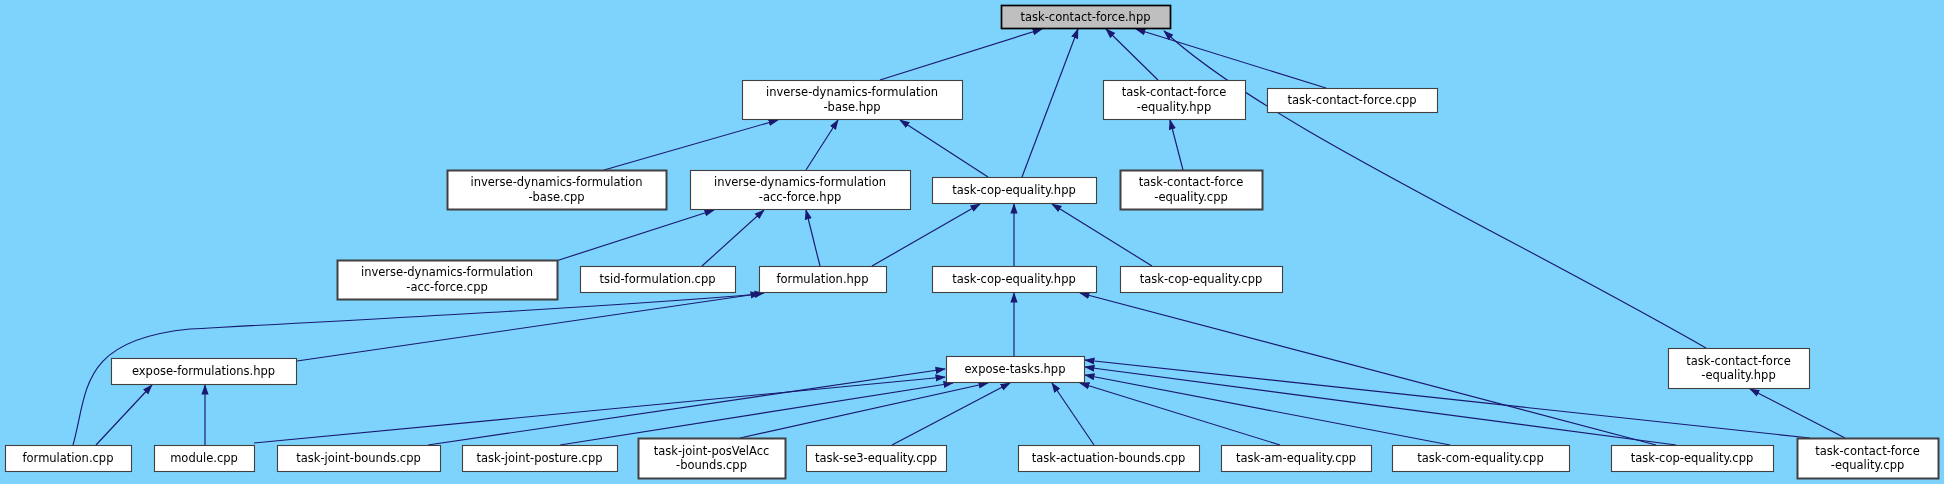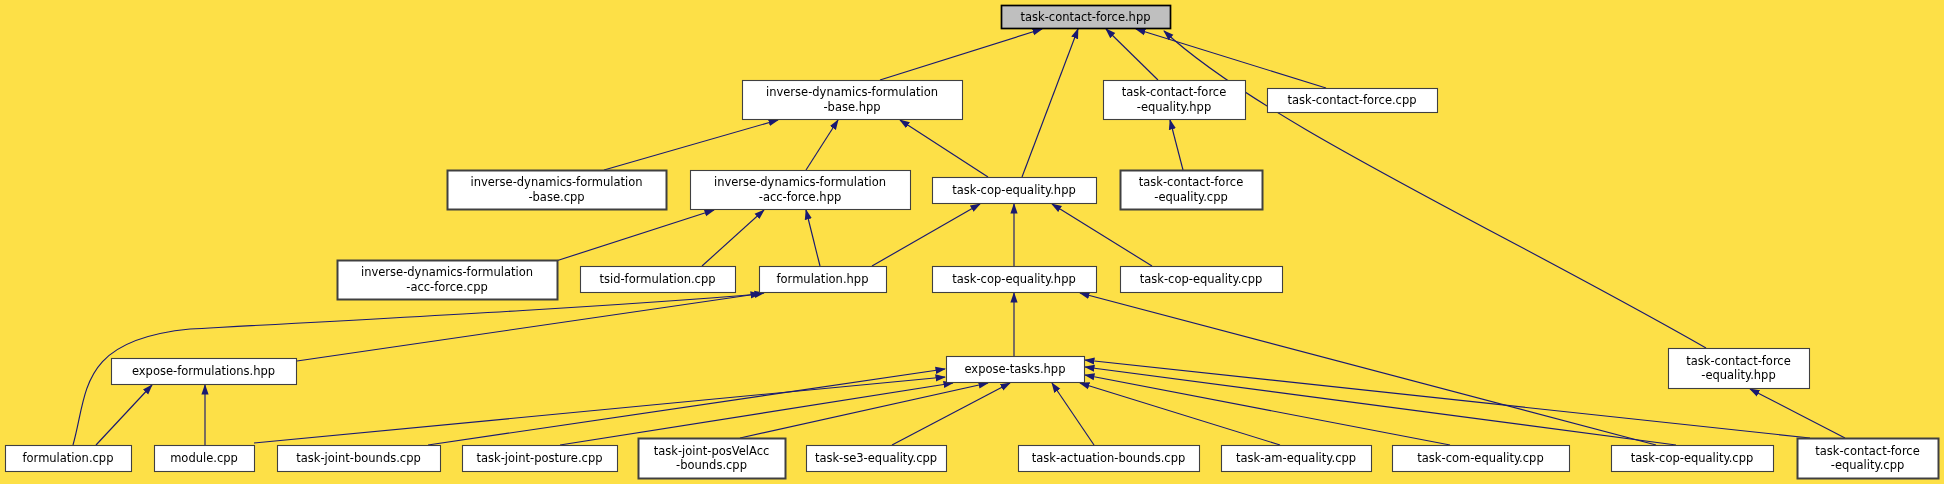--- a/index.html
+++ b/index.html
@@ -1,16 +1,16 @@
 <!DOCTYPE html>
 <html><head>
 <meta charset="utf-8">
 <style>
   html,body{margin:0;padding:0;background:#ffffff;}
-  .stage{position:relative;width:1944px;height:484px;background:#fde047;overflow:hidden;}
+  .stage{position:relative;width:1944px;height:484px;background:#7dd3fc;overflow:hidden;}
   svg{display:block;}
   .node-text{font-family:"DejaVu Sans","Liberation Sans",sans-serif;font-size:11.5px;fill:#000000;text-anchor:middle;}
   .edge{fill:none;}
 </style>
 </head>
 <body>
 
 <div class="stage">
   <svg id="graph-svg" width="1944" height="484" viewBox="0 0 1944 484">
     <defs>

